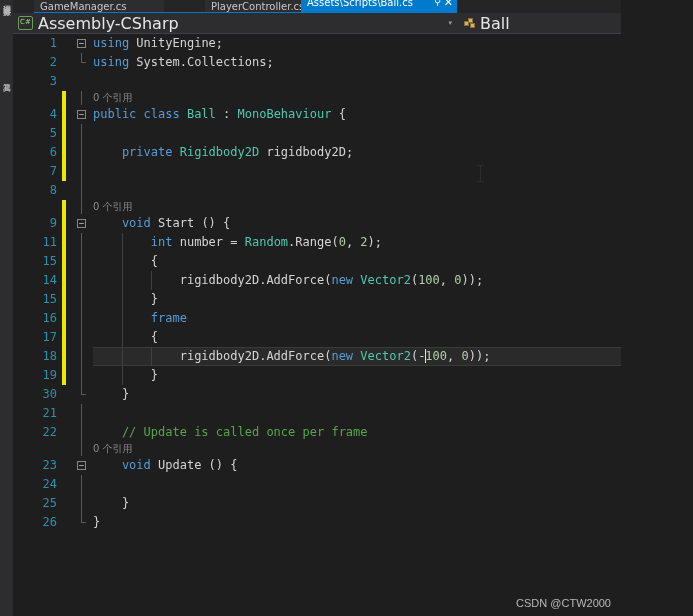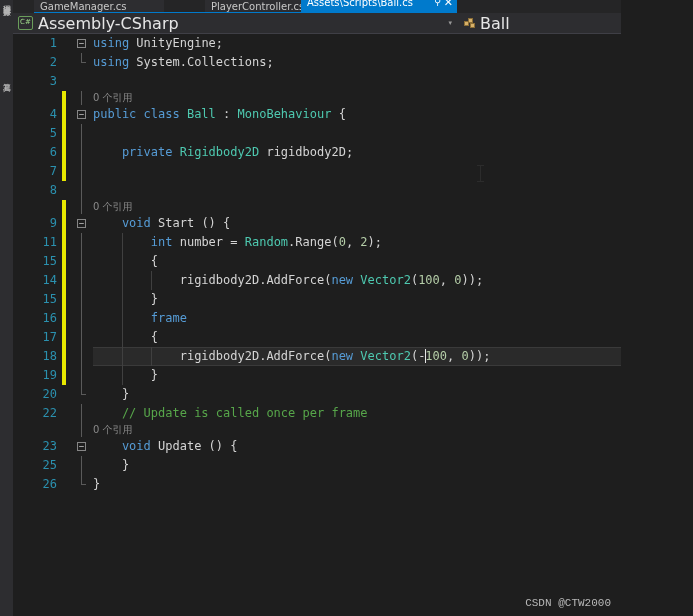--- a/index.html
+++ b/index.html
@@ -287,21 +287,21 @@
     width: 1px; height: 17px;
     background: #2c2c2c;
   }
 
   
   .watermark {
     position: absolute;
     right: 10px; bottom: 7px;
     font-size: 11px;
     color: #b9b9b9;
-    font-family: Liberation Mono, monospace;
+    font-family: Liberation Sans, sans-serif;
     text-align: right;
   }
 </style>
 </head>
 <body>
 
 <div id="app">
 
   <div class="left-strip">
     <div class="vtool t1">服务器资源管理器</div>
@@ -357,27 +357,29 @@
         </div>
         <div class="row"><div class="lnum">9</div><div class="changebar yellow"></div><div class="fold">−</div><div class="code"><span class="kw">    void </span><span class="pl">Start</span><span class="pl"> () {</span></div></div>
         <div class="row"><div class="lnum">11</div><div class="changebar yellow"></div><div class="fold-line"></div><div class="indent-guide" style="left: 108.88px;"></div><div class="code"><span class="kw">        int </span><span class="pl">number = </span><span class="type">Random</span><span class="pl">.Range(</span><span class="num">0</span><span class="pl">, </span><span class="num">2</span><span class="pl">);</span></div></div>
         <div class="row"><div class="lnum">15</div><div class="changebar yellow"></div><div class="fold-line"></div><div class="indent-guide" style="left: 108.88px;"></div><div class="code"><span class="pl">        {</span></div></div>
         <div class="row"><div class="lnum">14</div><div class="changebar yellow"></div><div class="fold-line"></div><div class="indent-guide" style="left: 108.88px;"></div><div class="indent-guide" style="left: 137.76px;"></div><div class="code"><span class="pl">            rigidbody2D.AddForce(</span><span class="kw">new </span><span class="type">Vector2</span><span class="pl">(</span><span class="num">100</span><span class="pl">, </span><span class="num">0</span><span class="pl">));</span></div></div>
         <div class="row"><div class="lnum">15</div><div class="changebar yellow"></div><div class="fold-line"></div><div class="indent-guide" style="left: 108.88px;"></div><div class="code"><span class="pl">        }</span></div></div>
         <div class="row"><div class="lnum">16</div><div class="changebar yellow"></div><div class="fold-line"></div><div class="indent-guide" style="left: 108.88px;"></div><div class="code"><span class="kw">        frame</span></div></div>
         <div class="row"><div class="lnum">17</div><div class="changebar yellow"></div><div class="fold-line"></div><div class="indent-guide" style="left: 108.88px;"></div><div class="code"><span class="pl">        {</span></div></div>
         <div class="row current-line"><div class="line-bg"></div><div class="lnum">18</div><div class="changebar yellow"></div><div class="fold-line"></div><div class="indent-guide" style="left: 108.88px;"></div><div class="indent-guide" style="left: 137.76px;"></div><div class="code"><span class="pl">            rigidbody2D.AddForce(</span><span class="kw">new </span><span class="type">Vector2</span><span class="pl">(-</span><span class="caret"></span><span class="num">100</span><span class="pl">, </span><span class="num">0</span><span class="pl">));</span></div></div>
         <div class="row"><div class="lnum">19</div><div class="changebar yellow"></div><div class="fold-line"></div><div class="indent-guide" style="left: 108.88px;"></div><div class="code"><span class="pl">        }</span></div></div>
-        <div class="row"><div class="lnum">20</div><div class="fold-line end"></div><div class="code"><span class="pl">    }</span></div></div>
+        <div class="row"><div class="lnum">30</div><div class="fold-line end"></div><div class="code"><span class="pl">    }</span></div></div>
+        <div class="row"><div class="lnum">21</div><div class="fold-line"></div><div class="code"></div></div>
         <div class="row"><div class="lnum">22</div><div class="fold-line"></div><div class="code"><span class="cmt">    // Update is called once per frame</span></div></div>
         <div class="codelens">
           <div class="fold-line"></div>
           <div class="cl-text">0 个引用</div>
         </div>
         <div class="row"><div class="lnum">23</div><div class="fold">−</div><div class="code"><span class="kw">    void </span><span class="pl">Update</span><span class="pl"> () {</span></div></div>
+        <div class="row"><div class="lnum">24</div><div class="fold-line"></div><div class="code"></div></div>
         <div class="row"><div class="lnum">25</div><div class="fold-line"></div><div class="code"><span class="pl">    }</span></div></div>
         <div class="row"><div class="lnum">26</div><div class="fold-line end"></div><div class="code"><span class="pl">}</span></div></div>
       </div>
     <div class="ibeam">
         <span></span>
       </div>
   </div>
 
   <div class="watermark">CSDN @CTW2000</div>
 </div>

